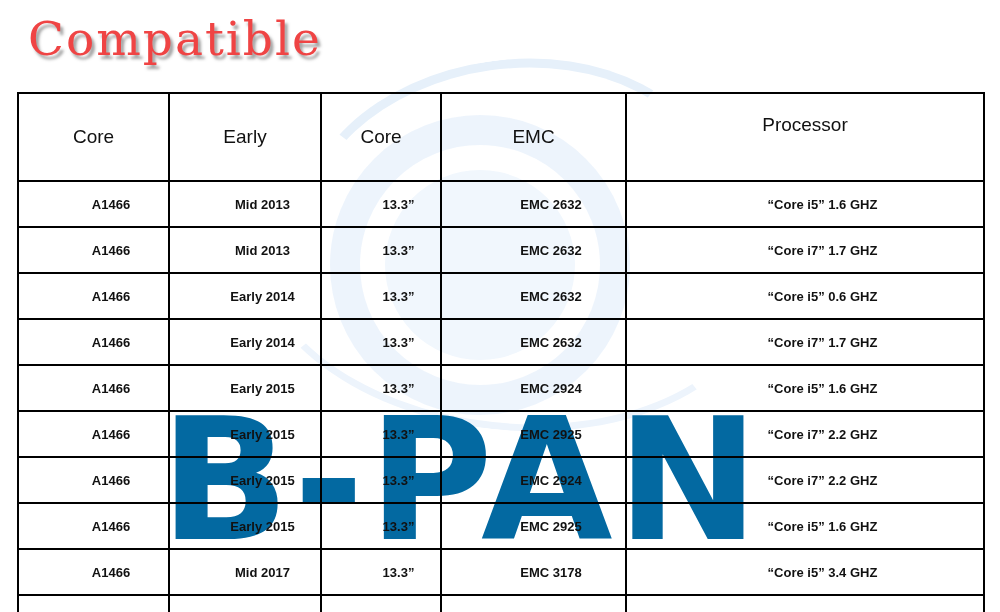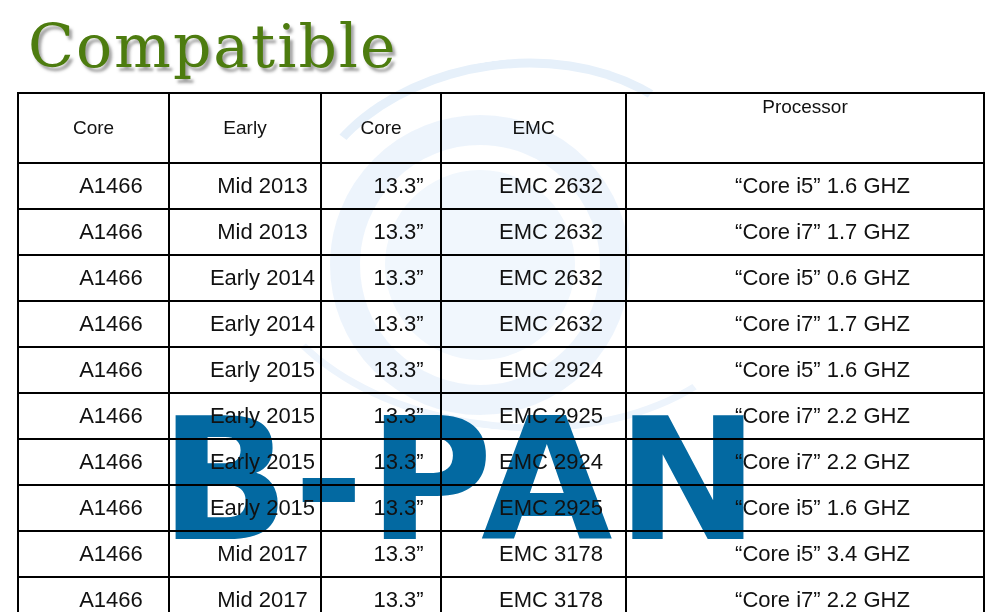--- a/index.html
+++ b/index.html
@@ -82,24 +82,24 @@
     white-space: nowrap;
   }
 
   
   #page-title {
     position: absolute;
     left: 28px;
     top: 11px;
     z-index: 2;
     font-family: "DejaVu Serif", "Liberation Serif", serif;
-    font-size: 60px;
+    font-size: 47px;
     font-weight: 400;
     letter-spacing: 2px;
-    color: #4d7c0f;
+    color: #ef4444;
     text-shadow: 3px 4px 3px rgba(90,90,90,.55);
     white-space: nowrap;
   }
 
   
   #compat-table {
     position: absolute;
     left: 17px;
     top: 92px;
     width: 966px;
@@ -117,26 +117,26 @@
     color: #111111;
     background: transparent;
   }
   #compat-table thead th {
     height: 66px;
     font-size: 19px;
     font-weight: 400;
   }
   #compat-table thead th.col-processor {
     vertical-align: top;
-    padding-top: 2px;
+    padding-top: 20px;
   }
   #compat-table tbody td {
     height: 44px;
-    font-size: 22px;
-    font-weight: 400;
+    font-size: 13px;
+    font-weight: 700;
     padding-left: 35px;
   }
   
   col.c-model     { width: 151px; }
   col.c-year      { width: 152px; }
   col.c-size      { width: 120px; }
   col.c-emc       { width: 185px; }
   col.c-processor { width: 358px; }
 </style>
 </head>

